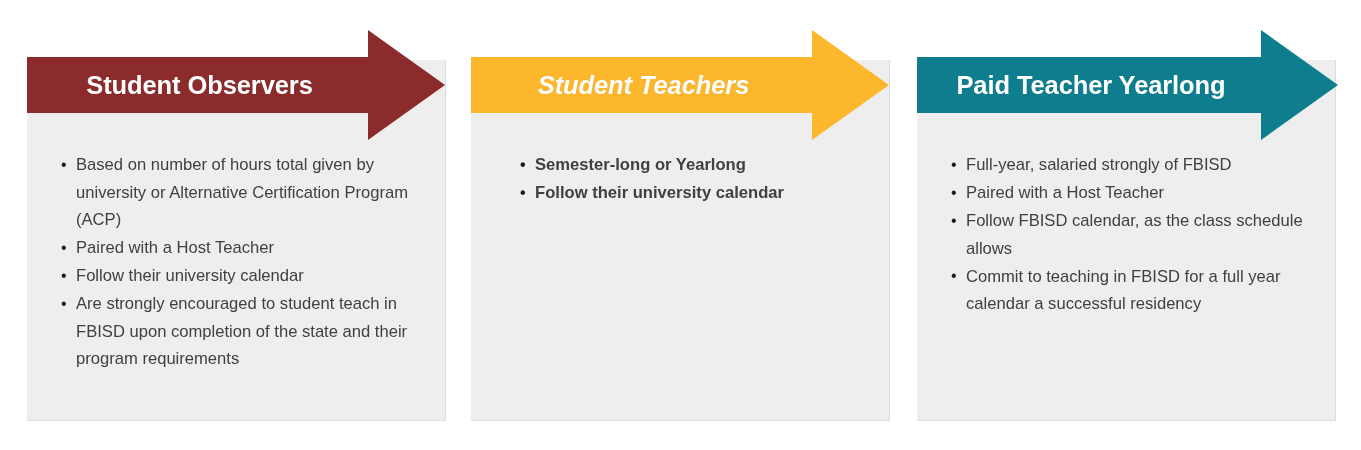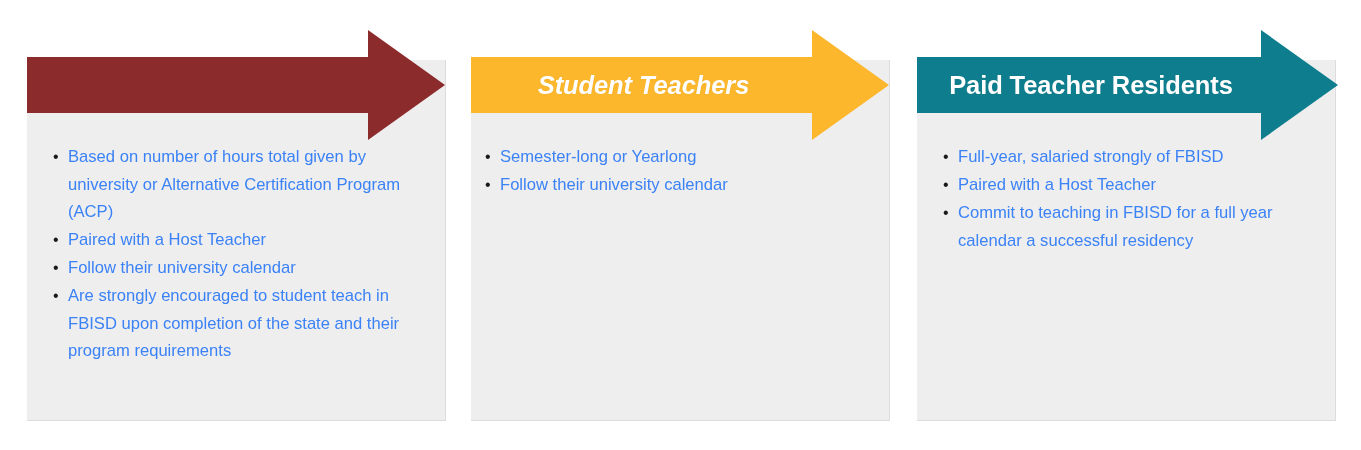--- a/index.html
+++ b/index.html
@@ -59,24 +59,24 @@
     font-size: 25.5px;
     letter-spacing: -0.1px;
     white-space: nowrap;
     pointer-events: none;
     text-shadow: 0 0 1px rgba(0,0,0,0.10);
   }
 
   
   .bullets {
     position: absolute;
-    margin: 0;
+    margin: 8px;
     padding: 0;
     list-style: none;
-    color: #3b82f6;
+    color: #404040;
     font-size: 16.6px;
     line-height: 27.5px;
   }
   .bullets li {
     position: relative;
     padding-left: 15px;
     margin: 0 0 0.5px 0;
   }
   .bullets li::before {
     content: "\2022";
@@ -94,20 +94,21 @@
 <div class="stage">
 
   <div class="group" style="left:27px;">
 
     <div class="panel" style="left: 0px; top: 30px; width: 418px; height: 360px; background: rgb(238, 238, 238); border-right-color: rgb(220, 220, 220); border-bottom-color: rgb(220, 220, 220);"></div>
 
     <div class="arrow">
       <svg width="418" height="110" viewBox="0 0 418 110" aria-hidden="true">
         <polygon points="0,27 341,27 341,0 418,55 341,110 341,83 0,83" fill="#8c2b2c"></polygon>
       </svg>
+      <div class="arrow-label" style="width:345px; height:110px;">Student Observers</div>
     </div>
 
     <ul class="bullets" style="left:26px; top:113px; width:377px;">
       <li>Based on number of hours total given by university or Alternative Certification Program (ACP)</li>
       <li>Paired with a Host Teacher</li>
       <li>Follow their university calendar</li>
       <li>Are strongly encouraged to student teach in FBISD upon completion of the state and their program requirements</li>
     </ul>
   </div>
 
@@ -115,37 +116,38 @@
 
     <div class="panel" style="left: 0px; top: 30px; width: 418px; height: 360px; background: rgb(238, 238, 238); border-right-color: rgb(220, 220, 220); border-bottom-color: rgb(220, 220, 220);"></div>
 
     <div class="arrow">
       <svg width="418" height="110" viewBox="0 0 418 110" aria-hidden="true">
         <polygon points="0,27 341,27 341,0 418,55 341,110 341,83 0,83" fill="#fcb72c"></polygon>
       </svg>
       <div class="arrow-label" style="width:345px; height:110px;font-style:italic;">Student Teachers</div>
     </div>
 
-    <ul class="bullets" style="left:14px; top:113px; width:377px;">
+    <ul class="bullets" style="left:41px; top:113px; width:377px;font-weight:bold;">
       <li>Semester-long or Yearlong</li>
       <li>Follow their university calendar</li>
     </ul>
   </div>
 
   <div class="group" style="left:917px;">
 
     <div class="panel" style="left: 0px; top: 30px; width: 418px; height: 360px; background: rgb(238, 238, 238); border-right-color: rgb(220, 220, 220); border-bottom-color: rgb(220, 220, 220);"></div>
 
     <div class="arrow">
       <svg width="421" height="110" viewBox="0 0 421 110" aria-hidden="true">
         <polygon points="0,27 344,27 344,0 421,55 344,110 344,83 0,83" fill="#0e7e8e"></polygon>
       </svg>
-      <div class="arrow-label" style="width:348px; height:110px;">Paid Teacher Residents</div>
+      <div class="arrow-label" style="width:348px; height:110px;">Paid Teacher Yearlong</div>
     </div>
 
     <ul class="bullets" style="left:26px; top:113px; width:380px;">
       <li>Full-year, salaried strongly of FBISD</li>
       <li>Paired with a Host Teacher</li>
+      <li>Follow FBISD calendar, as the class schedule allows</li>
       <li>Commit to teaching in FBISD for a full year calendar a successful residency</li>
     </ul>
   </div>
 
 </div>
 
 </body></html>

